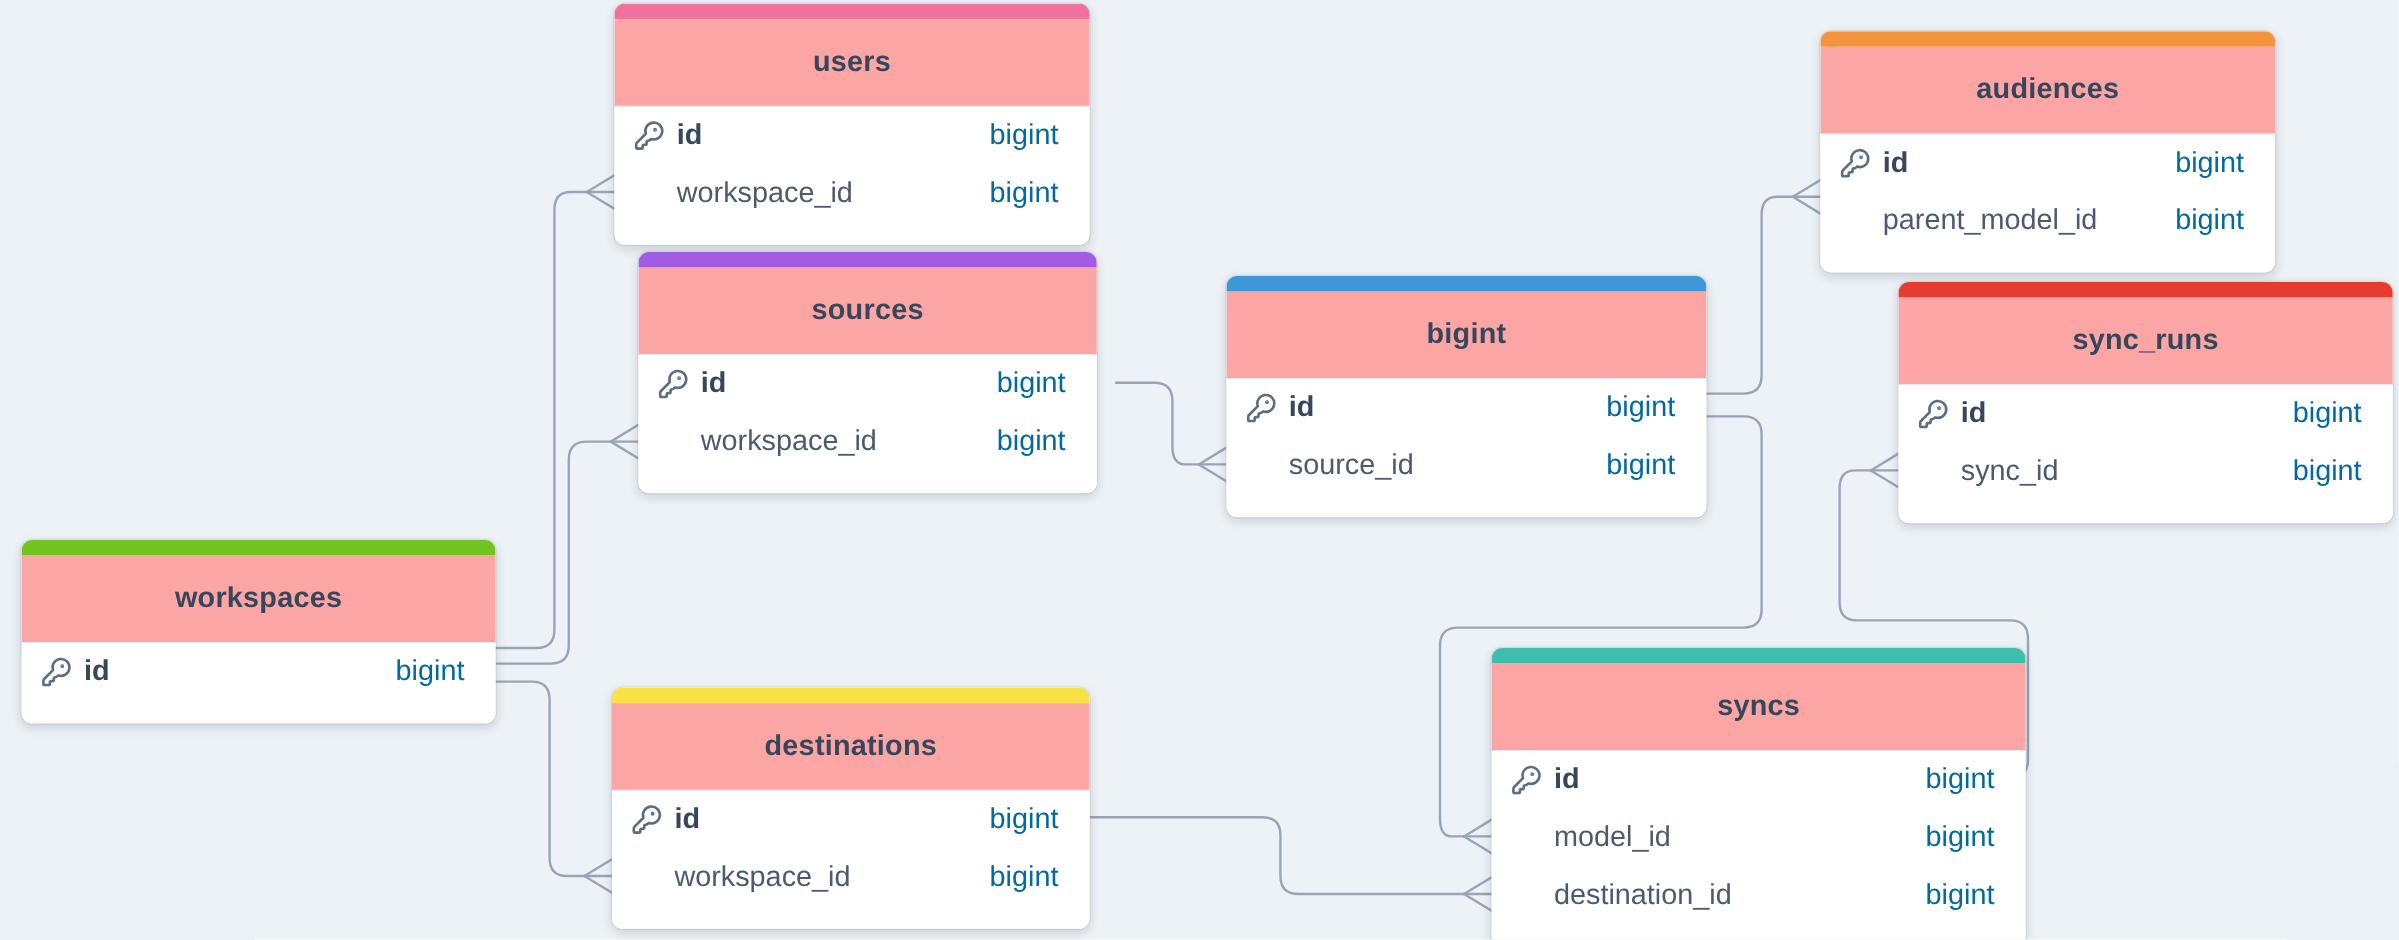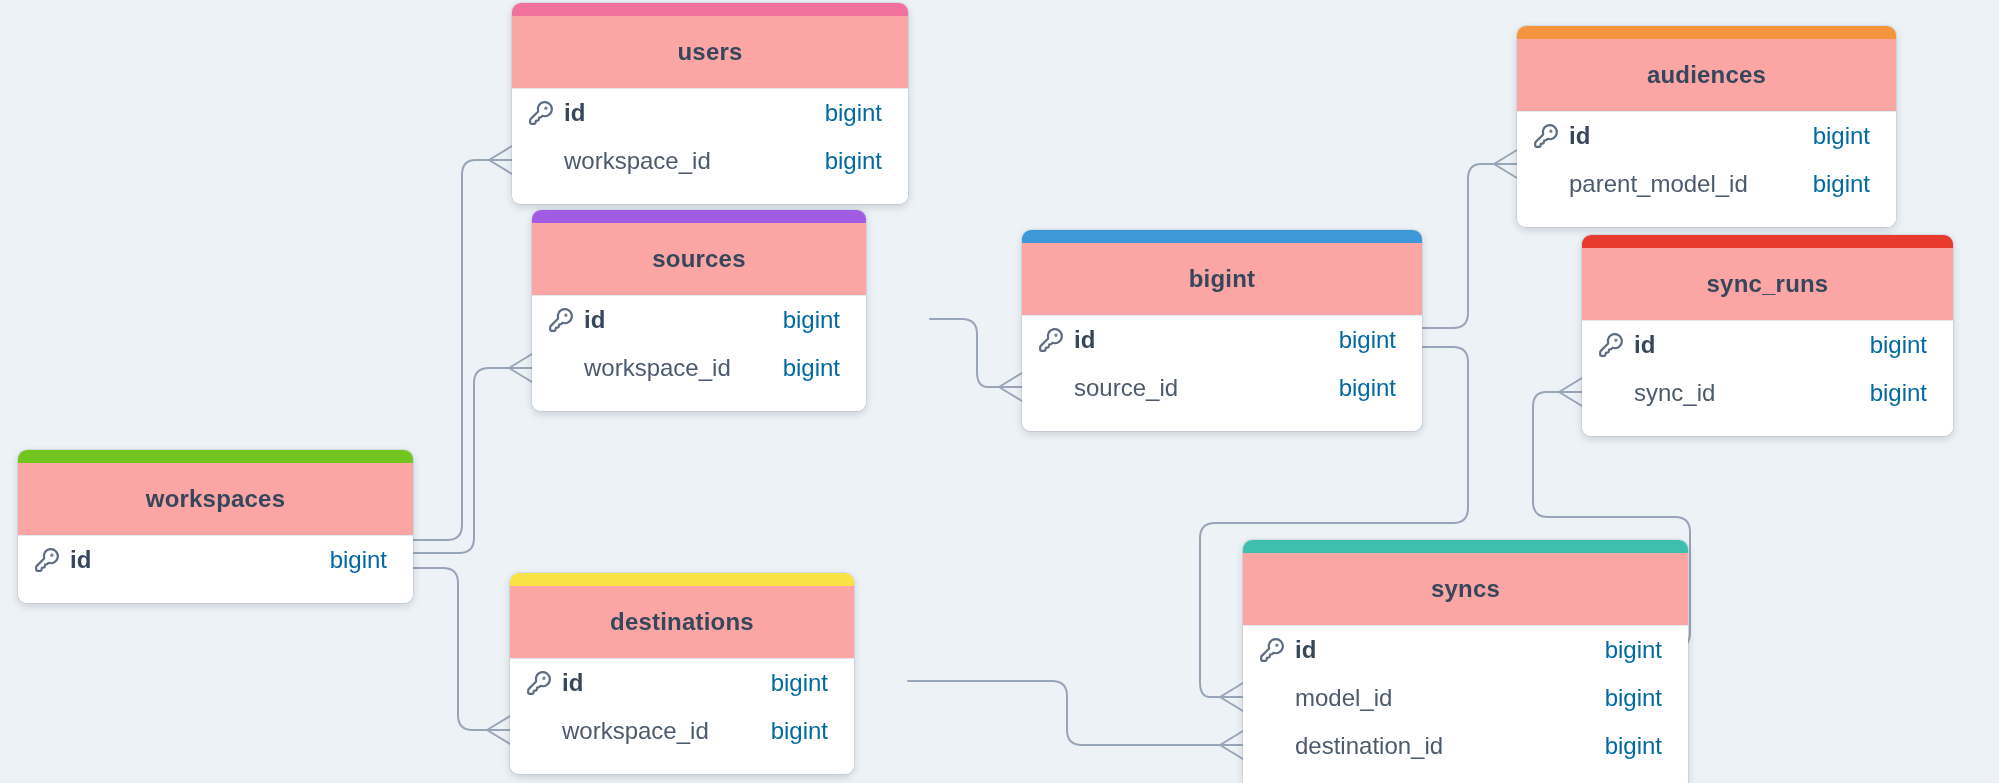--- a/index.html
+++ b/index.html
@@ -100,21 +100,21 @@
           <span class="col-name pk">id</span>
           <span class="col-type">bigint</span>
         </div>
         <div class="row">
           <span class="key-spacer"></span>
           <span class="col-name">workspace_id</span>
           <span class="col-type">bigint</span>
         </div>
       </div>
     </div>
-    <div class="table" style="left: 532px; top: 210px; width: 334px;">
+    <div class="table" style="left: 532px; top: 210px; width: 382px;">
       <div class="accent-bar" style="background: rgb(162, 91, 227);"></div>
       <div class="table-title">sources</div>
       <div class="rows">
         <div class="row">
           <span class="key-icon">
             <svg viewBox="0 0 24 24" fill="none" stroke="currentColor" stroke-width="2" stroke-linecap="round" stroke-linejoin="round">
               <path d="M2.586 17.414A2 2 0 0 0 2 18.828V21a1 1 0 0 0 1 1h3a1 1 0 0 0 1-1v-1a1 1 0 0 1 1-1h1a1 1 0 0 0 1-1v-1a1 1 0 0 1 1-1h.172a2 2 0 0 0 1.414-.586l.814-.814a6.5 6.5 0 1 0-4-4z"></path>
               <circle cx="16.5" cy="7.5" r=".5" fill="currentColor"></circle>
             </svg>
           </span>
@@ -163,21 +163,21 @@
           <span class="col-name pk">id</span>
           <span class="col-type">bigint</span>
         </div>
         <div class="row">
           <span class="key-spacer"></span>
           <span class="col-name">parent_model_id</span>
           <span class="col-type">bigint</span>
         </div>
       </div>
     </div>
-    <div class="table" style="left: 1582px; top: 235px; width: 371px;">
+    <div class="table" style="left: 1582px; top: 235px; width: 412px;">
       <div class="accent-bar" style="background: rgb(231, 59, 48);"></div>
       <div class="table-title">sync_runs</div>
       <div class="rows">
         <div class="row">
           <span class="key-icon">
             <svg viewBox="0 0 24 24" fill="none" stroke="currentColor" stroke-width="2" stroke-linecap="round" stroke-linejoin="round">
               <path d="M2.586 17.414A2 2 0 0 0 2 18.828V21a1 1 0 0 0 1 1h3a1 1 0 0 0 1-1v-1a1 1 0 0 1 1-1h1a1 1 0 0 0 1-1v-1a1 1 0 0 1 1-1h.172a2 2 0 0 0 1.414-.586l.814-.814a6.5 6.5 0 1 0-4-4z"></path>
               <circle cx="16.5" cy="7.5" r=".5" fill="currentColor"></circle>
             </svg>
           </span>
@@ -200,21 +200,21 @@
             <svg viewBox="0 0 24 24" fill="none" stroke="currentColor" stroke-width="2" stroke-linecap="round" stroke-linejoin="round">
               <path d="M2.586 17.414A2 2 0 0 0 2 18.828V21a1 1 0 0 0 1 1h3a1 1 0 0 0 1-1v-1a1 1 0 0 1 1-1h1a1 1 0 0 0 1-1v-1a1 1 0 0 1 1-1h.172a2 2 0 0 0 1.414-.586l.814-.814a6.5 6.5 0 1 0-4-4z"></path>
               <circle cx="16.5" cy="7.5" r=".5" fill="currentColor"></circle>
             </svg>
           </span>
           <span class="col-name pk">id</span>
           <span class="col-type">bigint</span>
         </div>
       </div>
     </div>
-    <div class="table" style="left: 510px; top: 573px; width: 344px;">
+    <div class="table" style="left: 510px; top: 573px; width: 398px;">
       <div class="accent-bar" style="background: rgb(249, 226, 68);"></div>
       <div class="table-title">destinations</div>
       <div class="rows">
         <div class="row">
           <span class="key-icon">
             <svg viewBox="0 0 24 24" fill="none" stroke="currentColor" stroke-width="2" stroke-linecap="round" stroke-linejoin="round">
               <path d="M2.586 17.414A2 2 0 0 0 2 18.828V21a1 1 0 0 0 1 1h3a1 1 0 0 0 1-1v-1a1 1 0 0 1 1-1h1a1 1 0 0 0 1-1v-1a1 1 0 0 1 1-1h.172a2 2 0 0 0 1.414-.586l.814-.814a6.5 6.5 0 1 0-4-4z"></path>
               <circle cx="16.5" cy="7.5" r=".5" fill="currentColor"></circle>
             </svg>
           </span>

